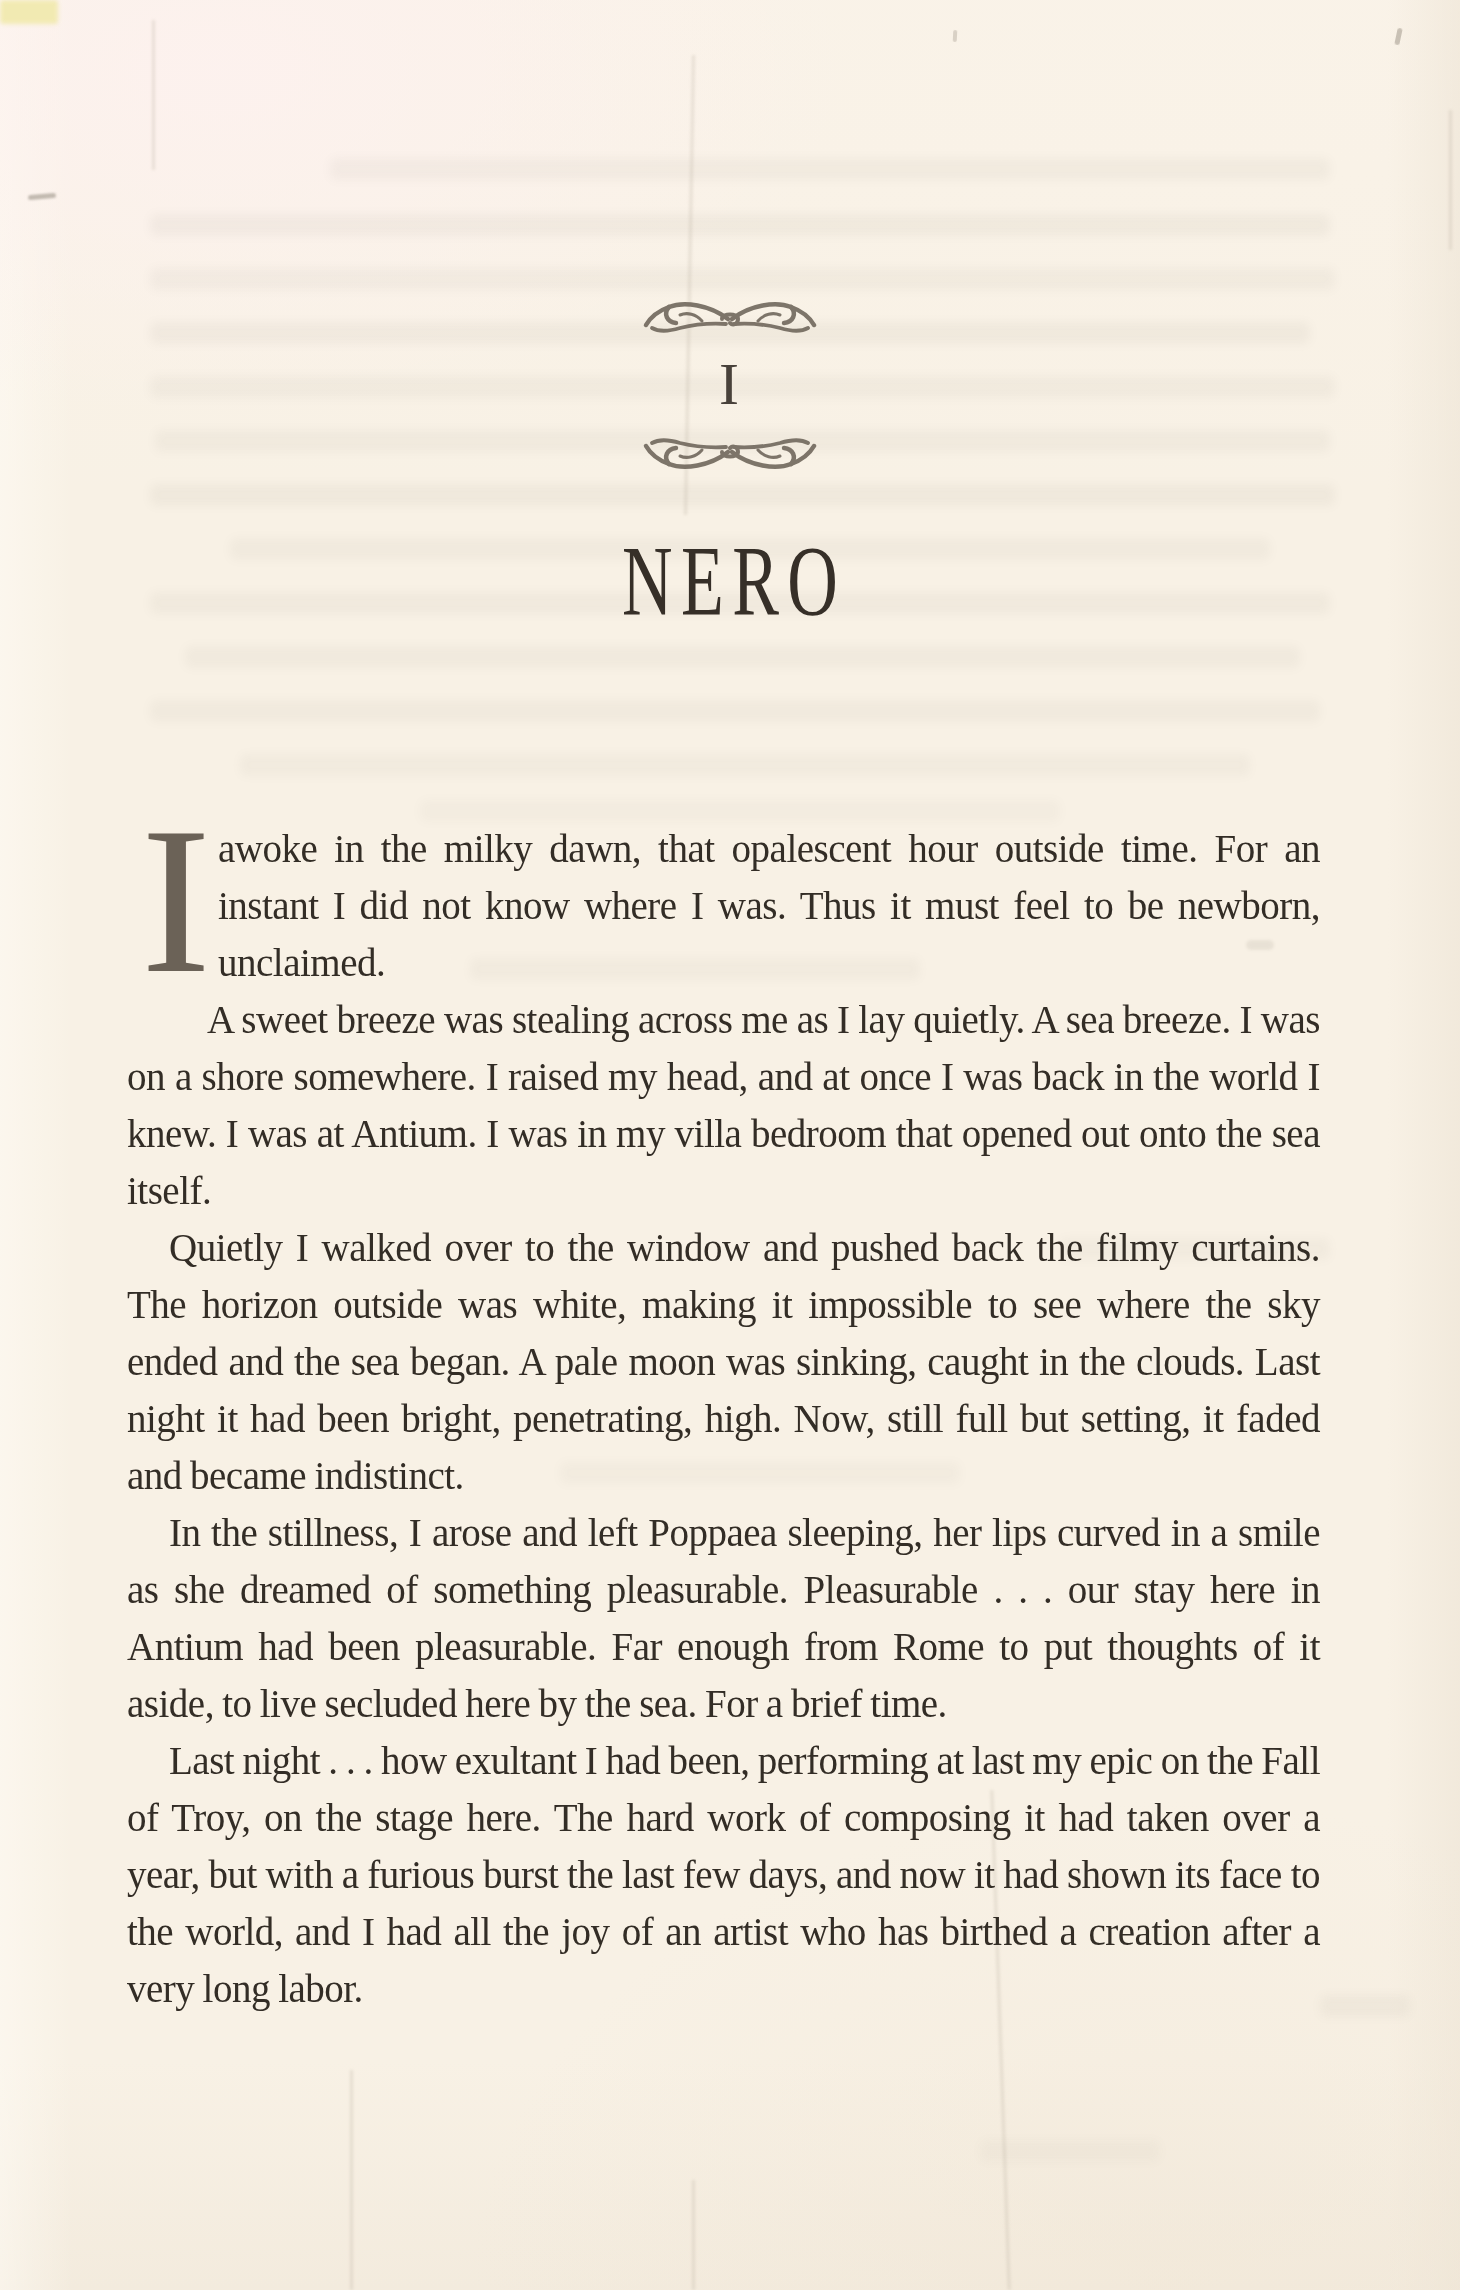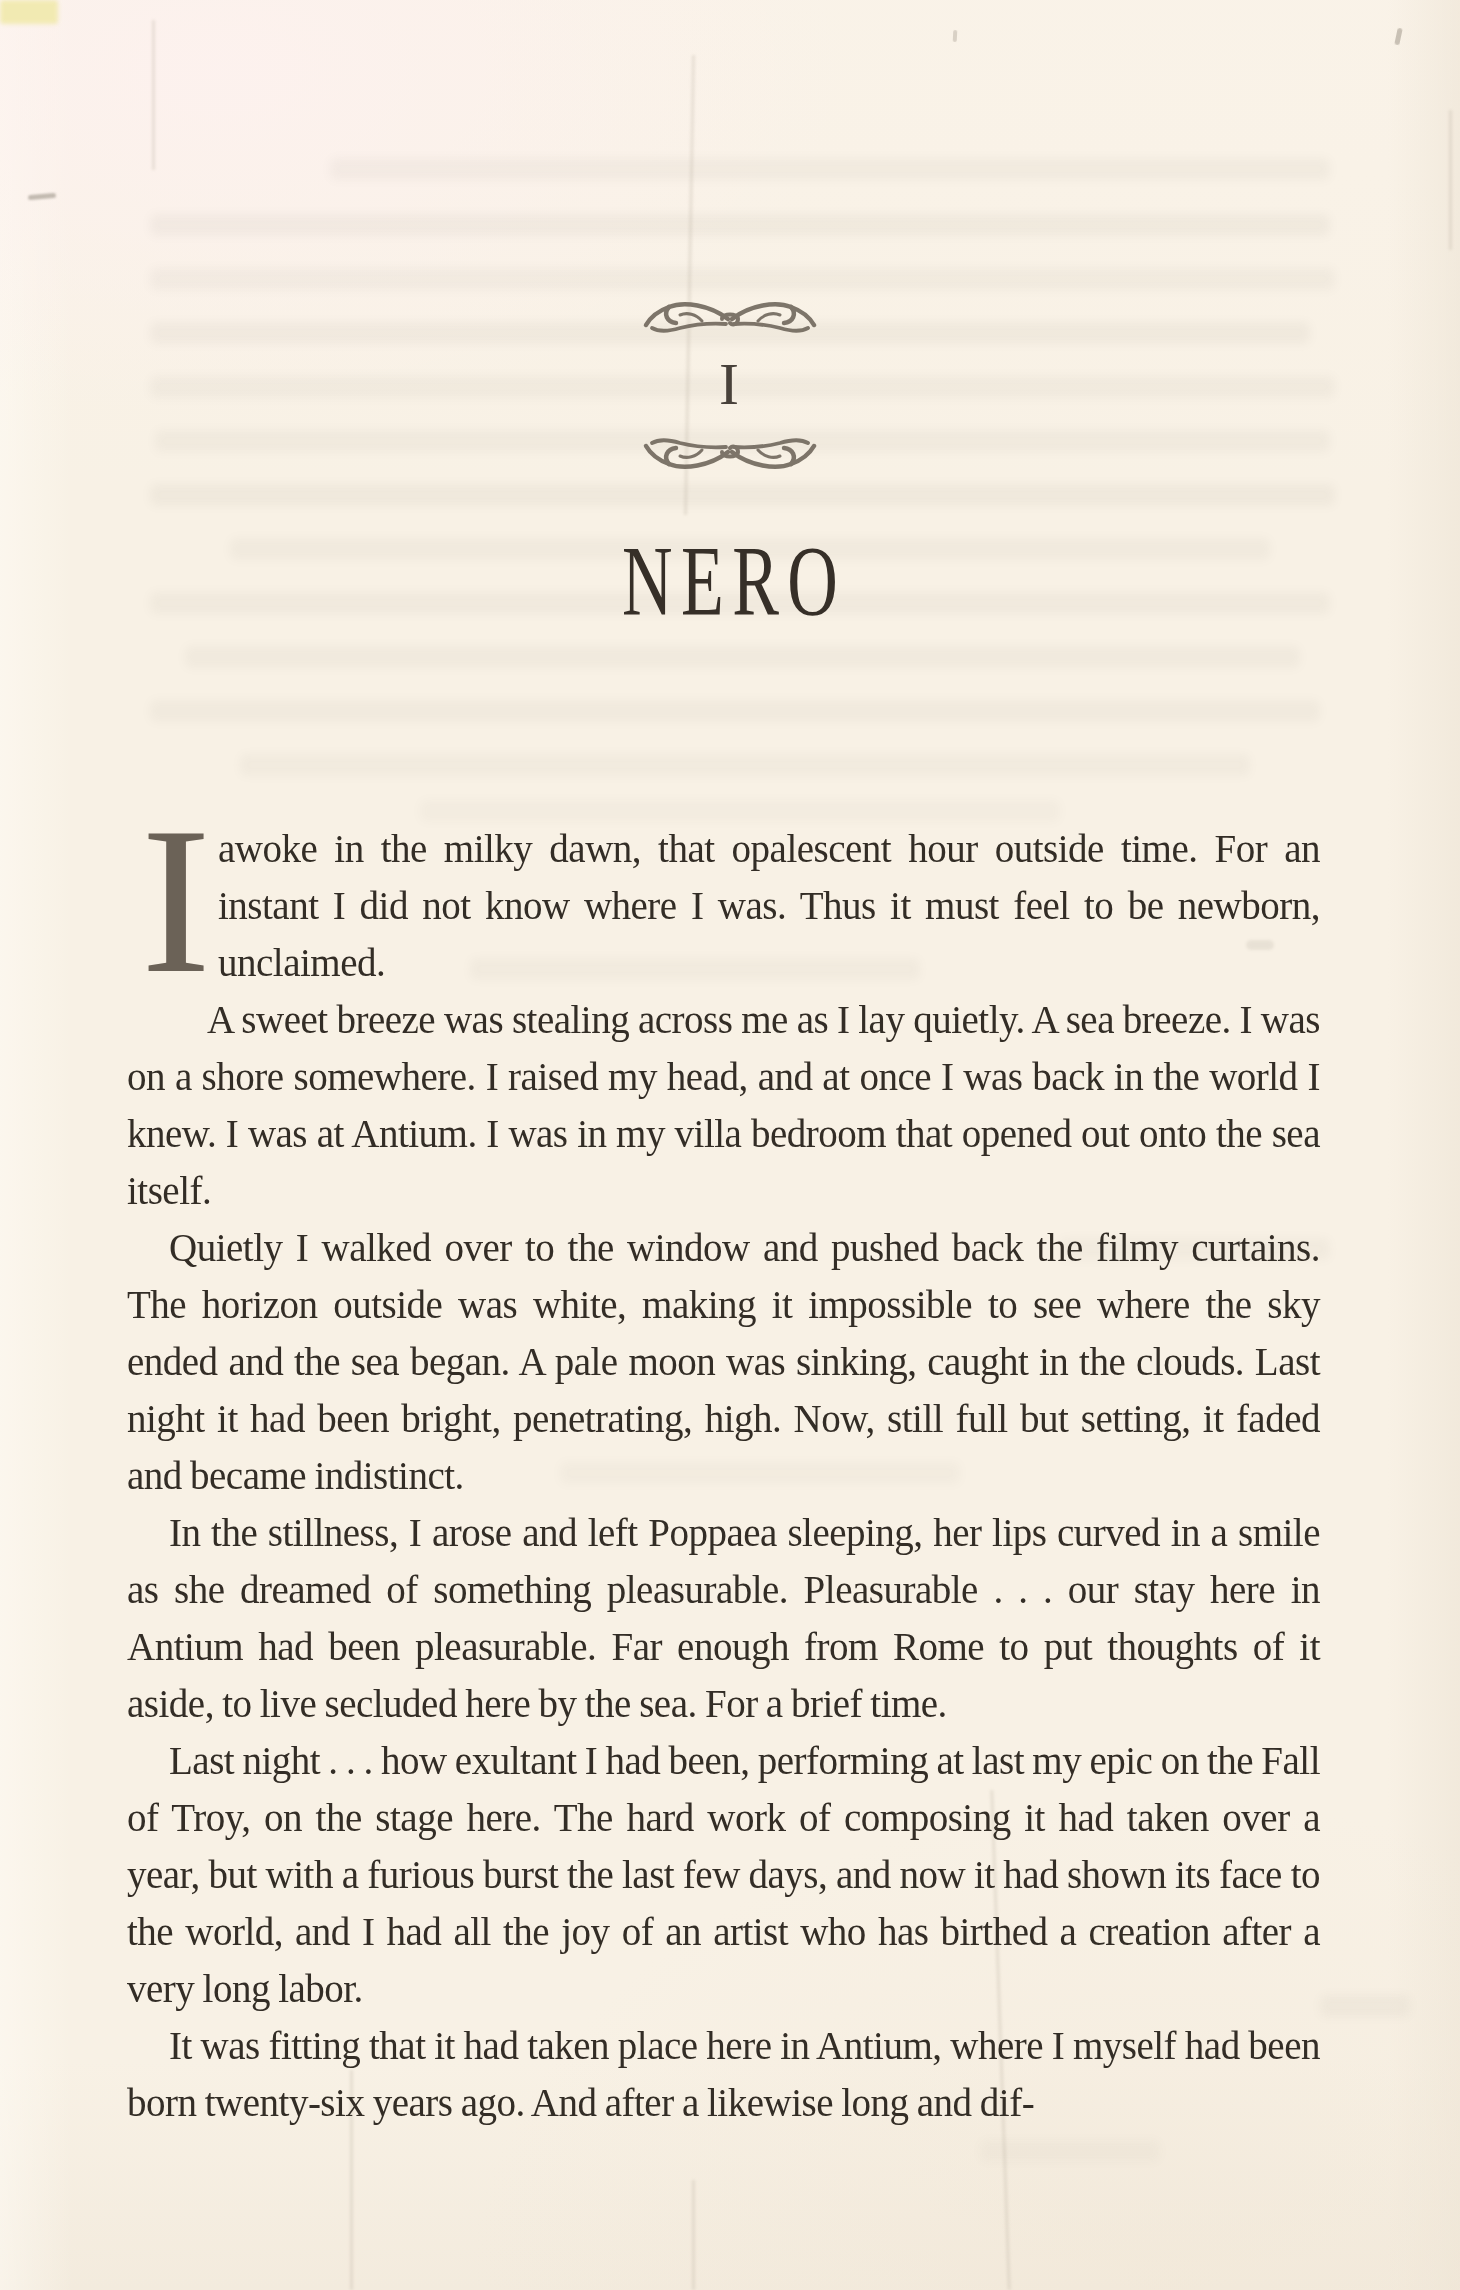--- a/index.html
+++ b/index.html
@@ -111,16 +111,15 @@
   <div class="bodytext">
     <p class="p-first">
       <span class="dropcap-spacer"></span>
       <span class="dropcap">I</span>
       <span>awoke in the milky dawn, that opalescent hour outside time. For an instant I did not know where I was. Thus it must feel to be newborn, unclaimed.</span>
     </p>
     <p class="indent-wide">A sweet breeze was stealing across me as I lay quietly. A sea breeze. I was on a shore somewhere. I raised my head, and at once I was back in the world I knew. I was at Antium. I was in my villa bedroom that opened out onto the sea itself.</p>
     <p class="indent">Quietly I walked over to the window and pushed back the filmy curtains. The horizon outside was white, making it impossible to see where the sky ended and the sea began. A pale moon was sinking, caught in the clouds. Last night it had been bright, penetrating, high. Now, still full but setting, it faded and became indistinct.</p>
     <p class="indent">In the stillness, I arose and left Poppaea sleeping, her lips curved in a smile as she dreamed of something pleasurable. Pleasurable . . . our stay here in Antium had been pleasurable. Far enough from Rome to put thoughts of it aside, to live secluded here by the sea. For a brief time.</p>
     <p class="indent">Last night . . . how exultant I had been, performing at last my epic on the Fall of Troy, on the stage here. The hard work of composing it had taken over a year, but with a furious burst the last few days, and now it had shown its face to the world, and I had all the joy of an artist who has birthed a creation after a very long labor.</p>
-    <p class="indent">It was fitting that it had taken place here in Antium, where I myself had been born twenty-six years ago. And after a likewise long and dif-</p>
   </div>
 
 </div>
 
 </body></html>

